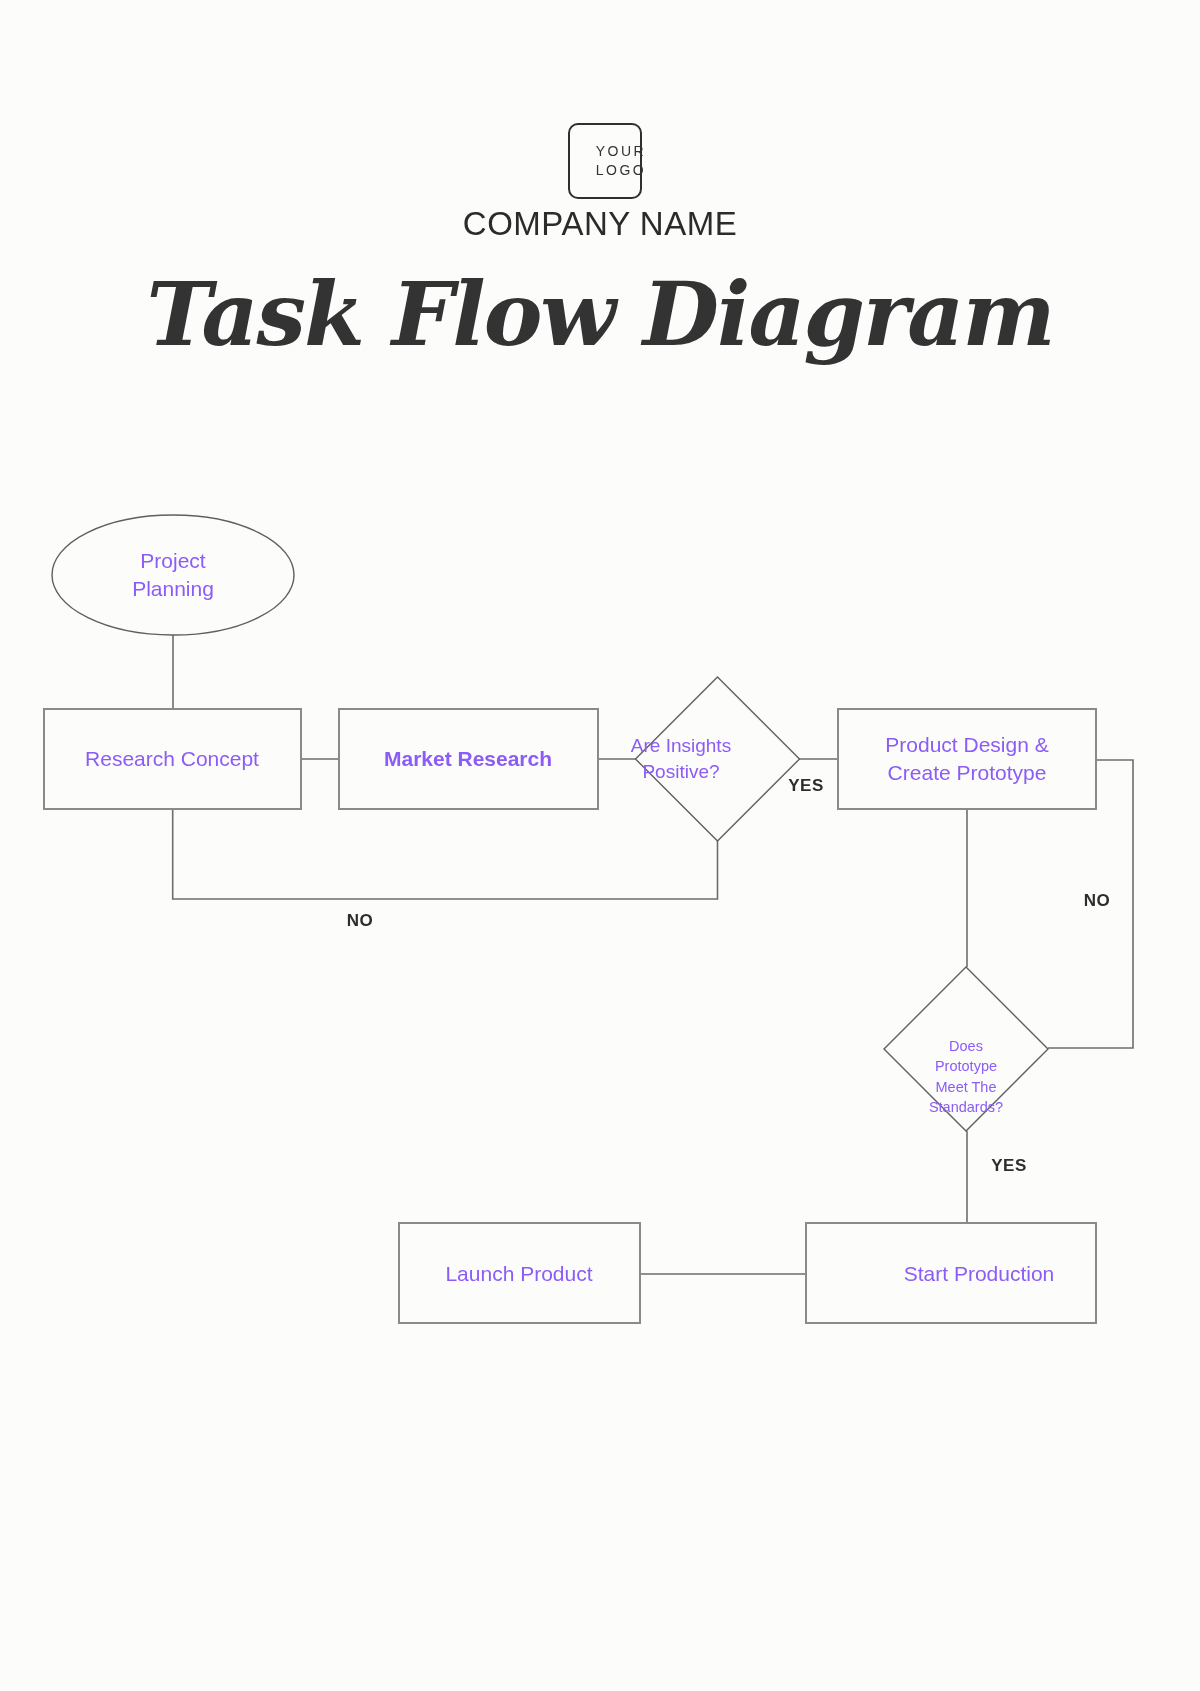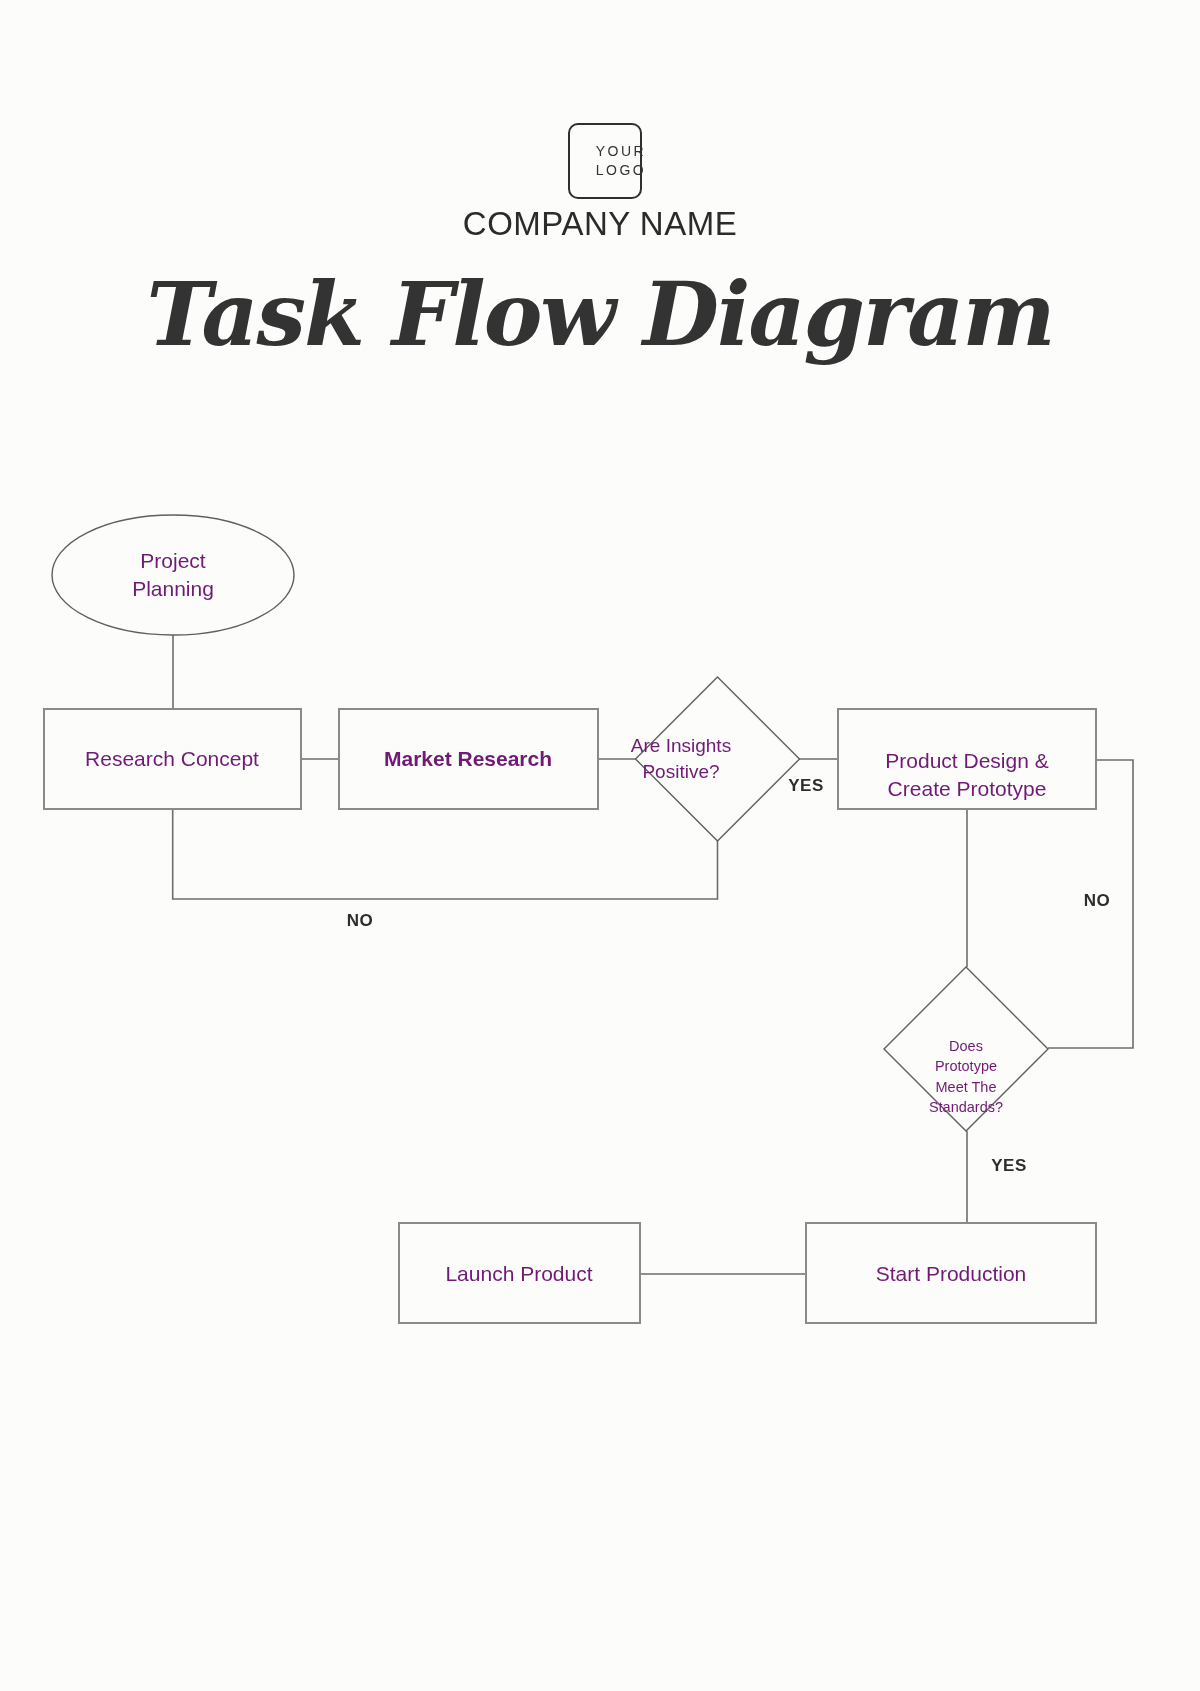--- a/index.html
+++ b/index.html
@@ -66,21 +66,21 @@
     width: 1200px; height: 1691px;
   }
   svg.flow .connector { stroke: #6d6d6d; stroke-width: 1.6; fill: none; }
   svg.flow .box       { stroke: #8a8a8a; stroke-width: 2;   fill: #fcfcfb; }
   svg.flow .shape     { stroke: #5f5f5f; stroke-width: 1.4; fill: #fcfcfb; }
 
   .node-label {
     position: absolute;
     transform: translate(-50%, -50%);
     text-align: center;
-    color: #701a75;
+    color: #8b5cf6;
     font-size: 21px;
     line-height: 1.35;
   }
   .node-label.small  { font-size: 19px; }
   .node-label.xsmall { font-size: 14.5px; line-height: 1.4; }
 
   .edge-label {
     position: absolute;
     transform: translate(-50%, -50%);
     font-size: 17px;
@@ -133,23 +133,23 @@
     <rect class="box" x="838" y="709" width="258" height="100"></rect>
     <polygon class="shape" points="966,967 1048,1049 966,1131 884,1049"></polygon>
     <rect class="box" x="806" y="1223" width="290" height="100"></rect>
     <rect class="box" x="399" y="1223" width="241" height="100"></rect>
   </svg>
 
   <div class="node-label" style="left:173px; top:575px; width:120px;">Project Planning</div>
   <div class="node-label" style="left:172px; top:759px; width:240px;">Research Concept</div>
   <div class="node-label" style="left:468px; top:759px; width:250px;font-weight:bold;">Market Research</div>
   <div class="node-label small" style="left:681px; top:759px; width:130px;">Are Insights Positive?</div>
-  <div class="node-label" style="left:967px; top:759px; width:190px;margin-top:16px;">Product Design &amp; Create Prototype</div>
+  <div class="node-label" style="left:967px; top:759px; width:190px;">Product Design &amp; Create Prototype</div>
   <div class="node-label xsmall" style="left:966px; top:1049px; width:96px;margin-top:28px;">Does Prototype Meet The Standards?</div>
-  <div class="node-label" style="left:951px; top:1274px; width:280px;">Start Production</div>
+  <div class="node-label" style="left:979px; top:1274px; width:280px;">Start Production</div>
   <div class="node-label" style="left:519px; top:1274px; width:230px;">Launch Product</div>
 
   <div class="edge-label" style="left:806px; top:786px;">YES</div>
   <div class="edge-label" style="left:360px; top:921px;">NO</div>
   <div class="edge-label" style="left:1097px; top:901px;">NO</div>
   <div class="edge-label" style="left:1009px; top:1166px;">YES</div>
 
 
 </div>
 

